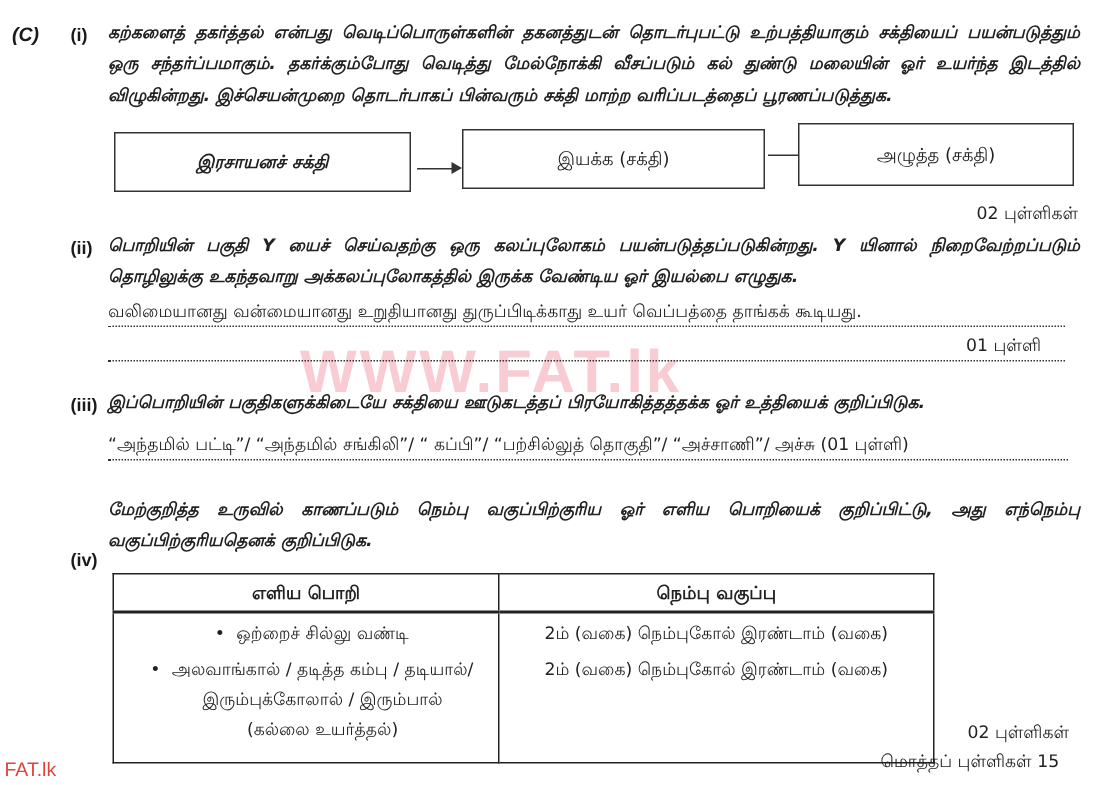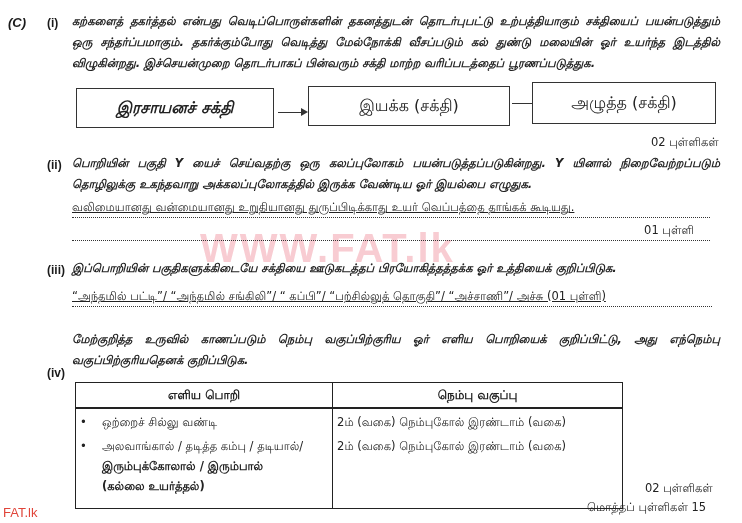--- a/index.html
+++ b/index.html
@@ -16,45 +16,45 @@
     z-index: 0; white-space: nowrap;
   }
   .content { position: relative; z-index: 1; }
   .q-label { font-size: 13px; font-weight: bold; font-style: italic; font-family: "Liberation Sans", sans-serif; }
   .sub-label { font-size: 12px; font-weight: bold; font-family: "Liberation Sans", sans-serif; }
   .qtext {
     font-size: 11.5px; font-style: italic; font-weight: bold; line-height: 21px;
     color: #222; text-align: justify;
   }
   .ans { font-size: 11.5px; line-height: 20px; color: #222; white-space: nowrap; }
-  .dotted { border-bottom: 1.5px dotted #333; text-decoration: underline; }
+  .dotted { border-bottom: 1.5px dotted #333; }
   .box {
     position: absolute; border: 1.5px solid #333; background: #fff;
     display: flex; align-items: center; justify-content: center;
-    font-size: 16px; color: #222;
+    font-size: 12px; color: #222;
   }
   .box.italic { font-style: italic; font-weight: bold; }
   .arrow { position: absolute; height: 0; border-top: 1.5px solid #333; }
   .arrow::after {
     content: ""; position: absolute; right: -2px; top: -5.5px;
     border-left: 7px solid #333; border-top: 4.5px solid transparent; border-bottom: 4.5px solid transparent;
   }
   .marks { font-size: 11.5px; color: #222; white-space: nowrap; }
   table.ans-table {
     position: absolute; left: 75px; top: 382px; width: 548px;
     border-collapse: collapse; font-size: 11.5px; color: #222;
   }
   table.ans-table th {
     border: 1.5px solid #222; border-bottom: 2px solid #222; font-weight: bold;
     height: 22px; font-size: 12px;
   }
-  table.ans-table td { border-left: 1.5px solid #222; border-right: 1.5px solid #222; vertical-align: top; padding: 2px 4px; line-height: 20px; }
+  table.ans-table td { border-left: 1.5px solid #222; border-right: 1.5px solid #222; vertical-align: top; padding: 2px 4px; line-height: 20px; text-align: center; }
   table.ans-table tr:last-child td { border-bottom: 1.5px solid #222; }
   .bullet { display: inline-block; width: 22px; }
-  .indent { padding-left: 22px; display: block; font-weight: bold; }
+  .indent { padding-left: 22px; display: block; }
   .brand {
     position: absolute; left: 3px; top: 505px;
     font-family: Liberation Sans, sans-serif; font-size: 13px; color: #e0453a;
   }
 </style>
 </head>
 <body>
 
 <div class="watermark">WWW.FAT.lk</div>
 

